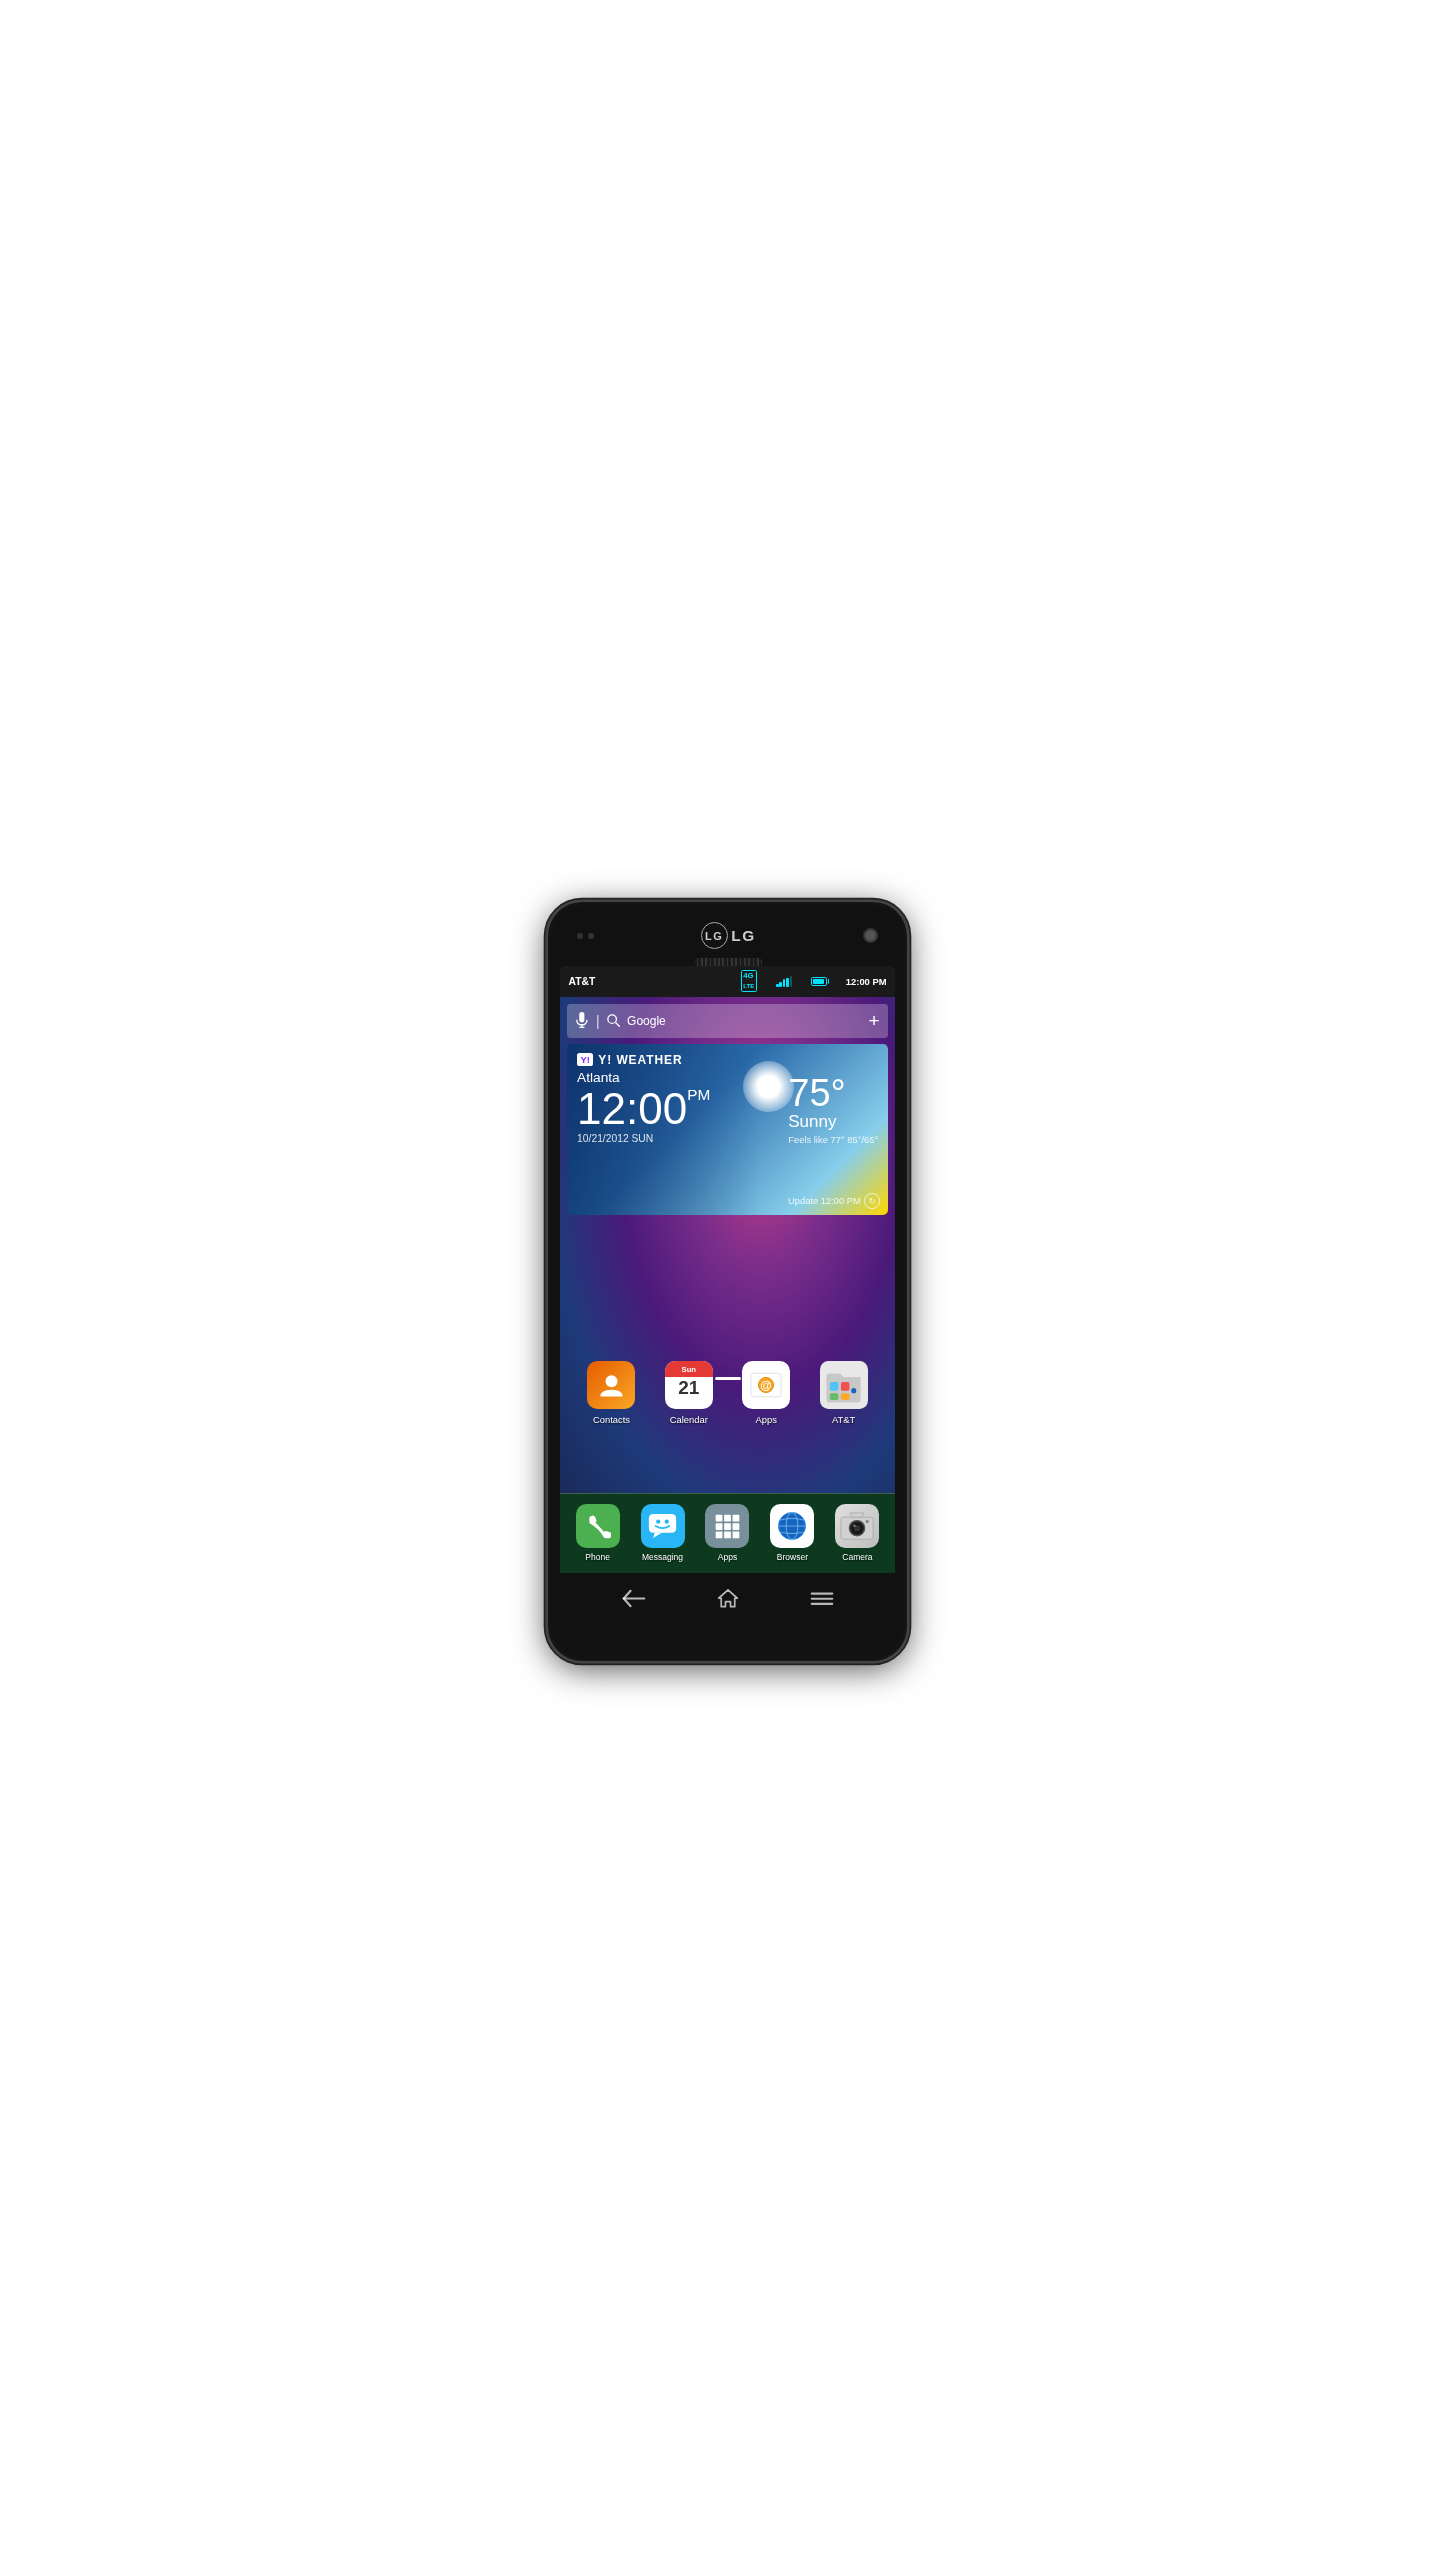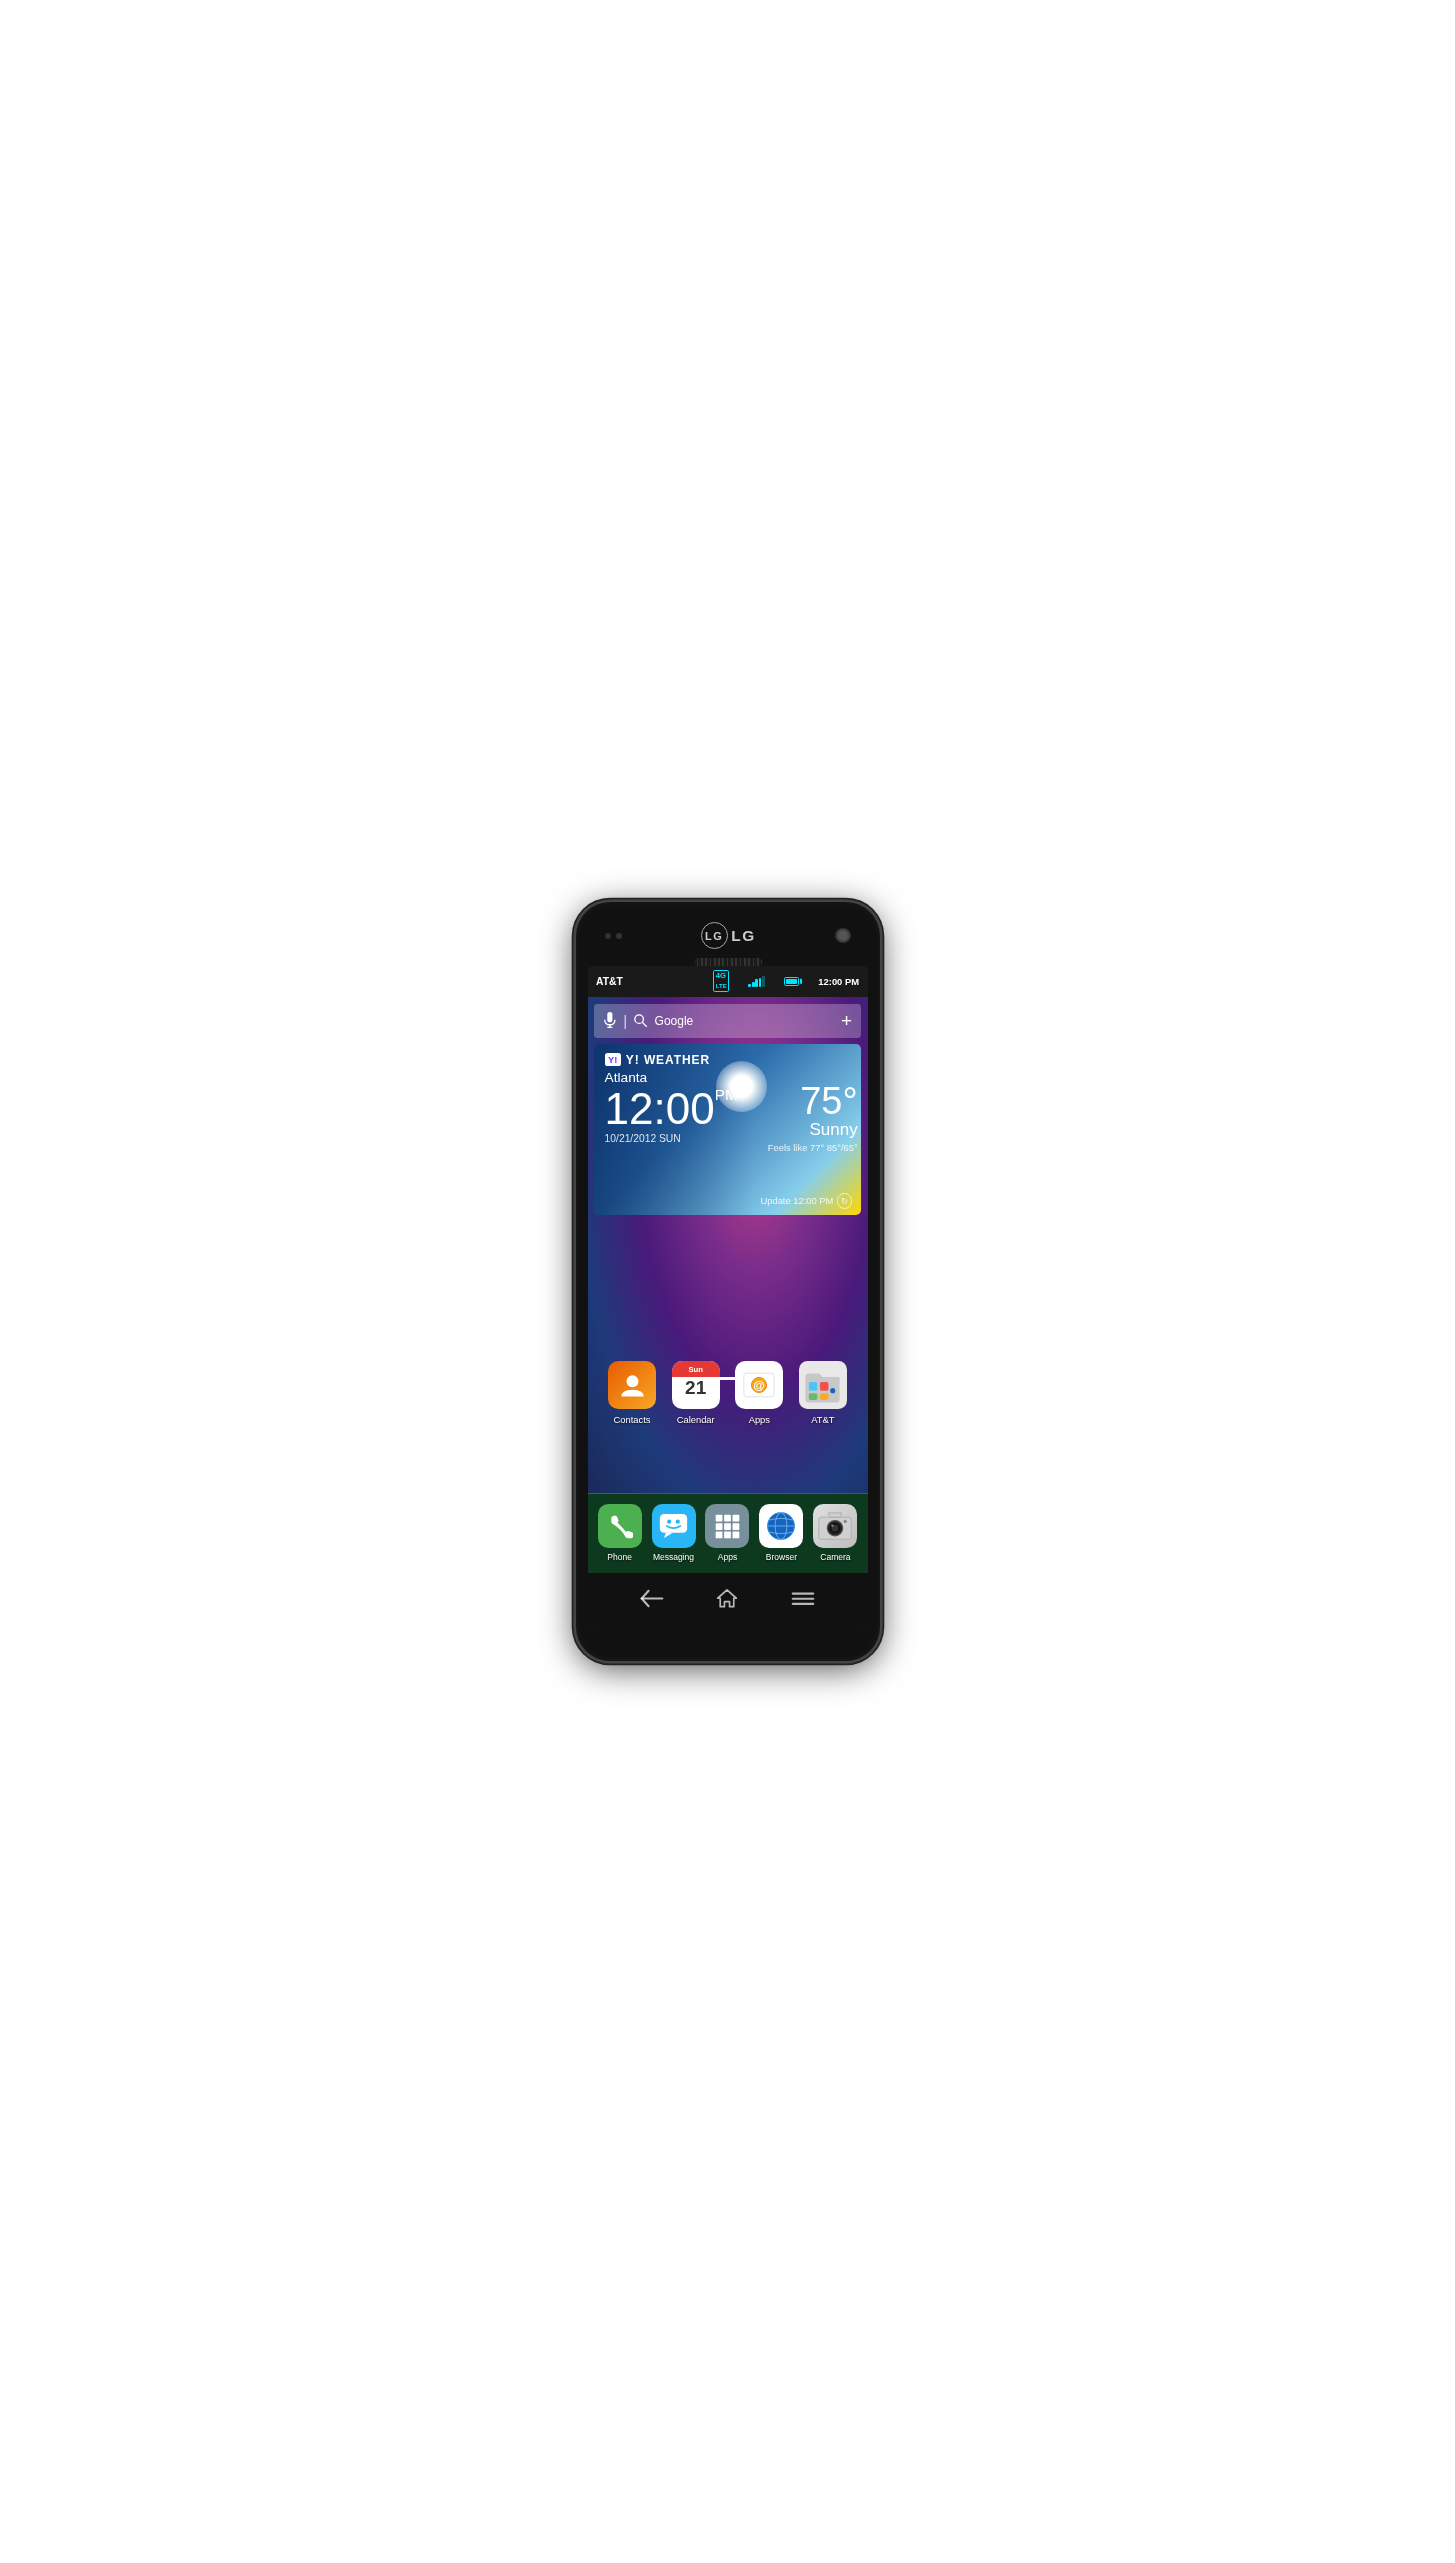--- a/index.html
+++ b/index.html
@@ -6,21 +6,21 @@
     body {
       background: #fff;
       display: flex;
       justify-content: center;
       align-items: center;
       min-height: 100vh;
       font-family: 'Arial', sans-serif;
     }
 
     .phone-outer {
-      width: 304px;
+      width: 359px;
       background: #111;
       border-radius: 34px;
       padding: 15.4px 12px;
       box-shadow:
         0 0 0 2.6px #444,
         0 0 0 4.3px #222,
         0 6.8px 34px rgba(0,0,0,0.7),
         inset 0 0 8.5px rgba(255,255,255,0.05);
       position: relative;
     }
@@ -272,25 +272,24 @@
     }
 
     .weather-date {
       font-size: 10.3px;
       color: rgba(255,255,255,0.85);
       margin-bottom: 3.4px;
     }
 
     .weather-right {
       position: absolute;
-      right: 3px;
+      right: 10px;
       top: 30px;
-      text-align: right;
-      color: white;
-      margin-top: 8px;
+      text-align: left;
+      color: white;
     }
 
     .weather-temp {
       font-size: 38px;
       font-weight: 200;
       line-height: 1;
     }
 
     .weather-condition {
       font-size: 17px;

